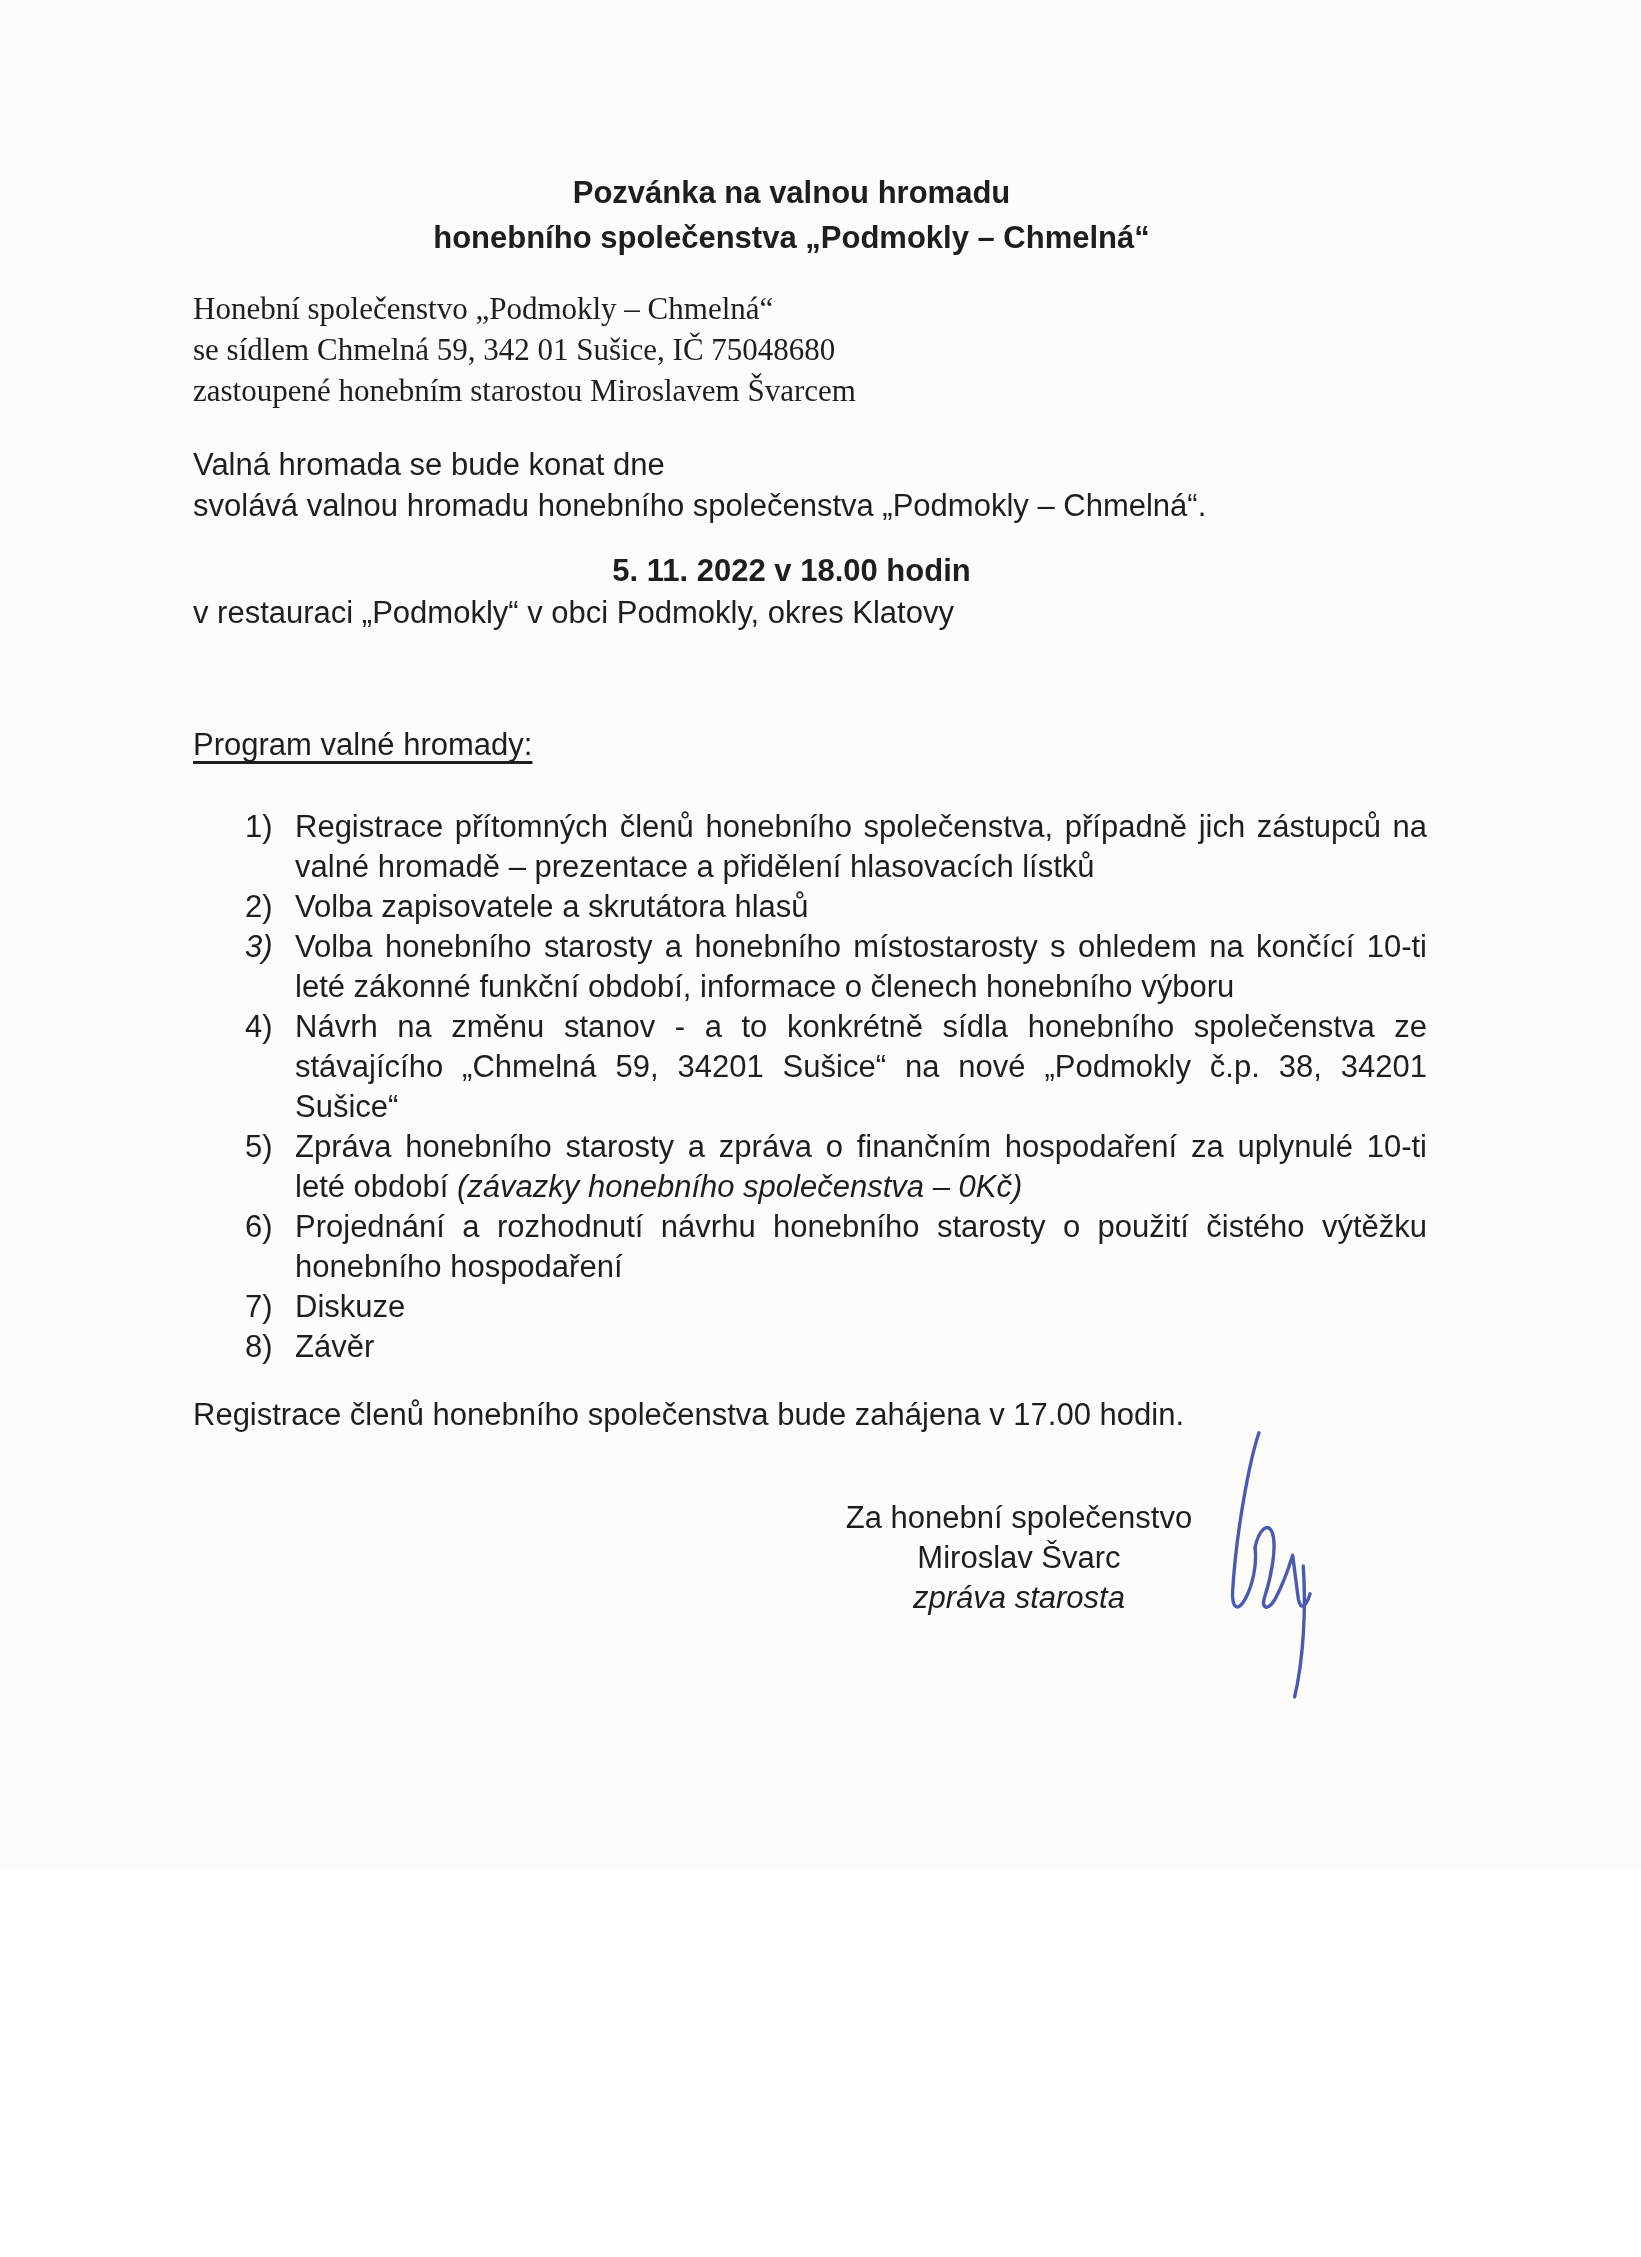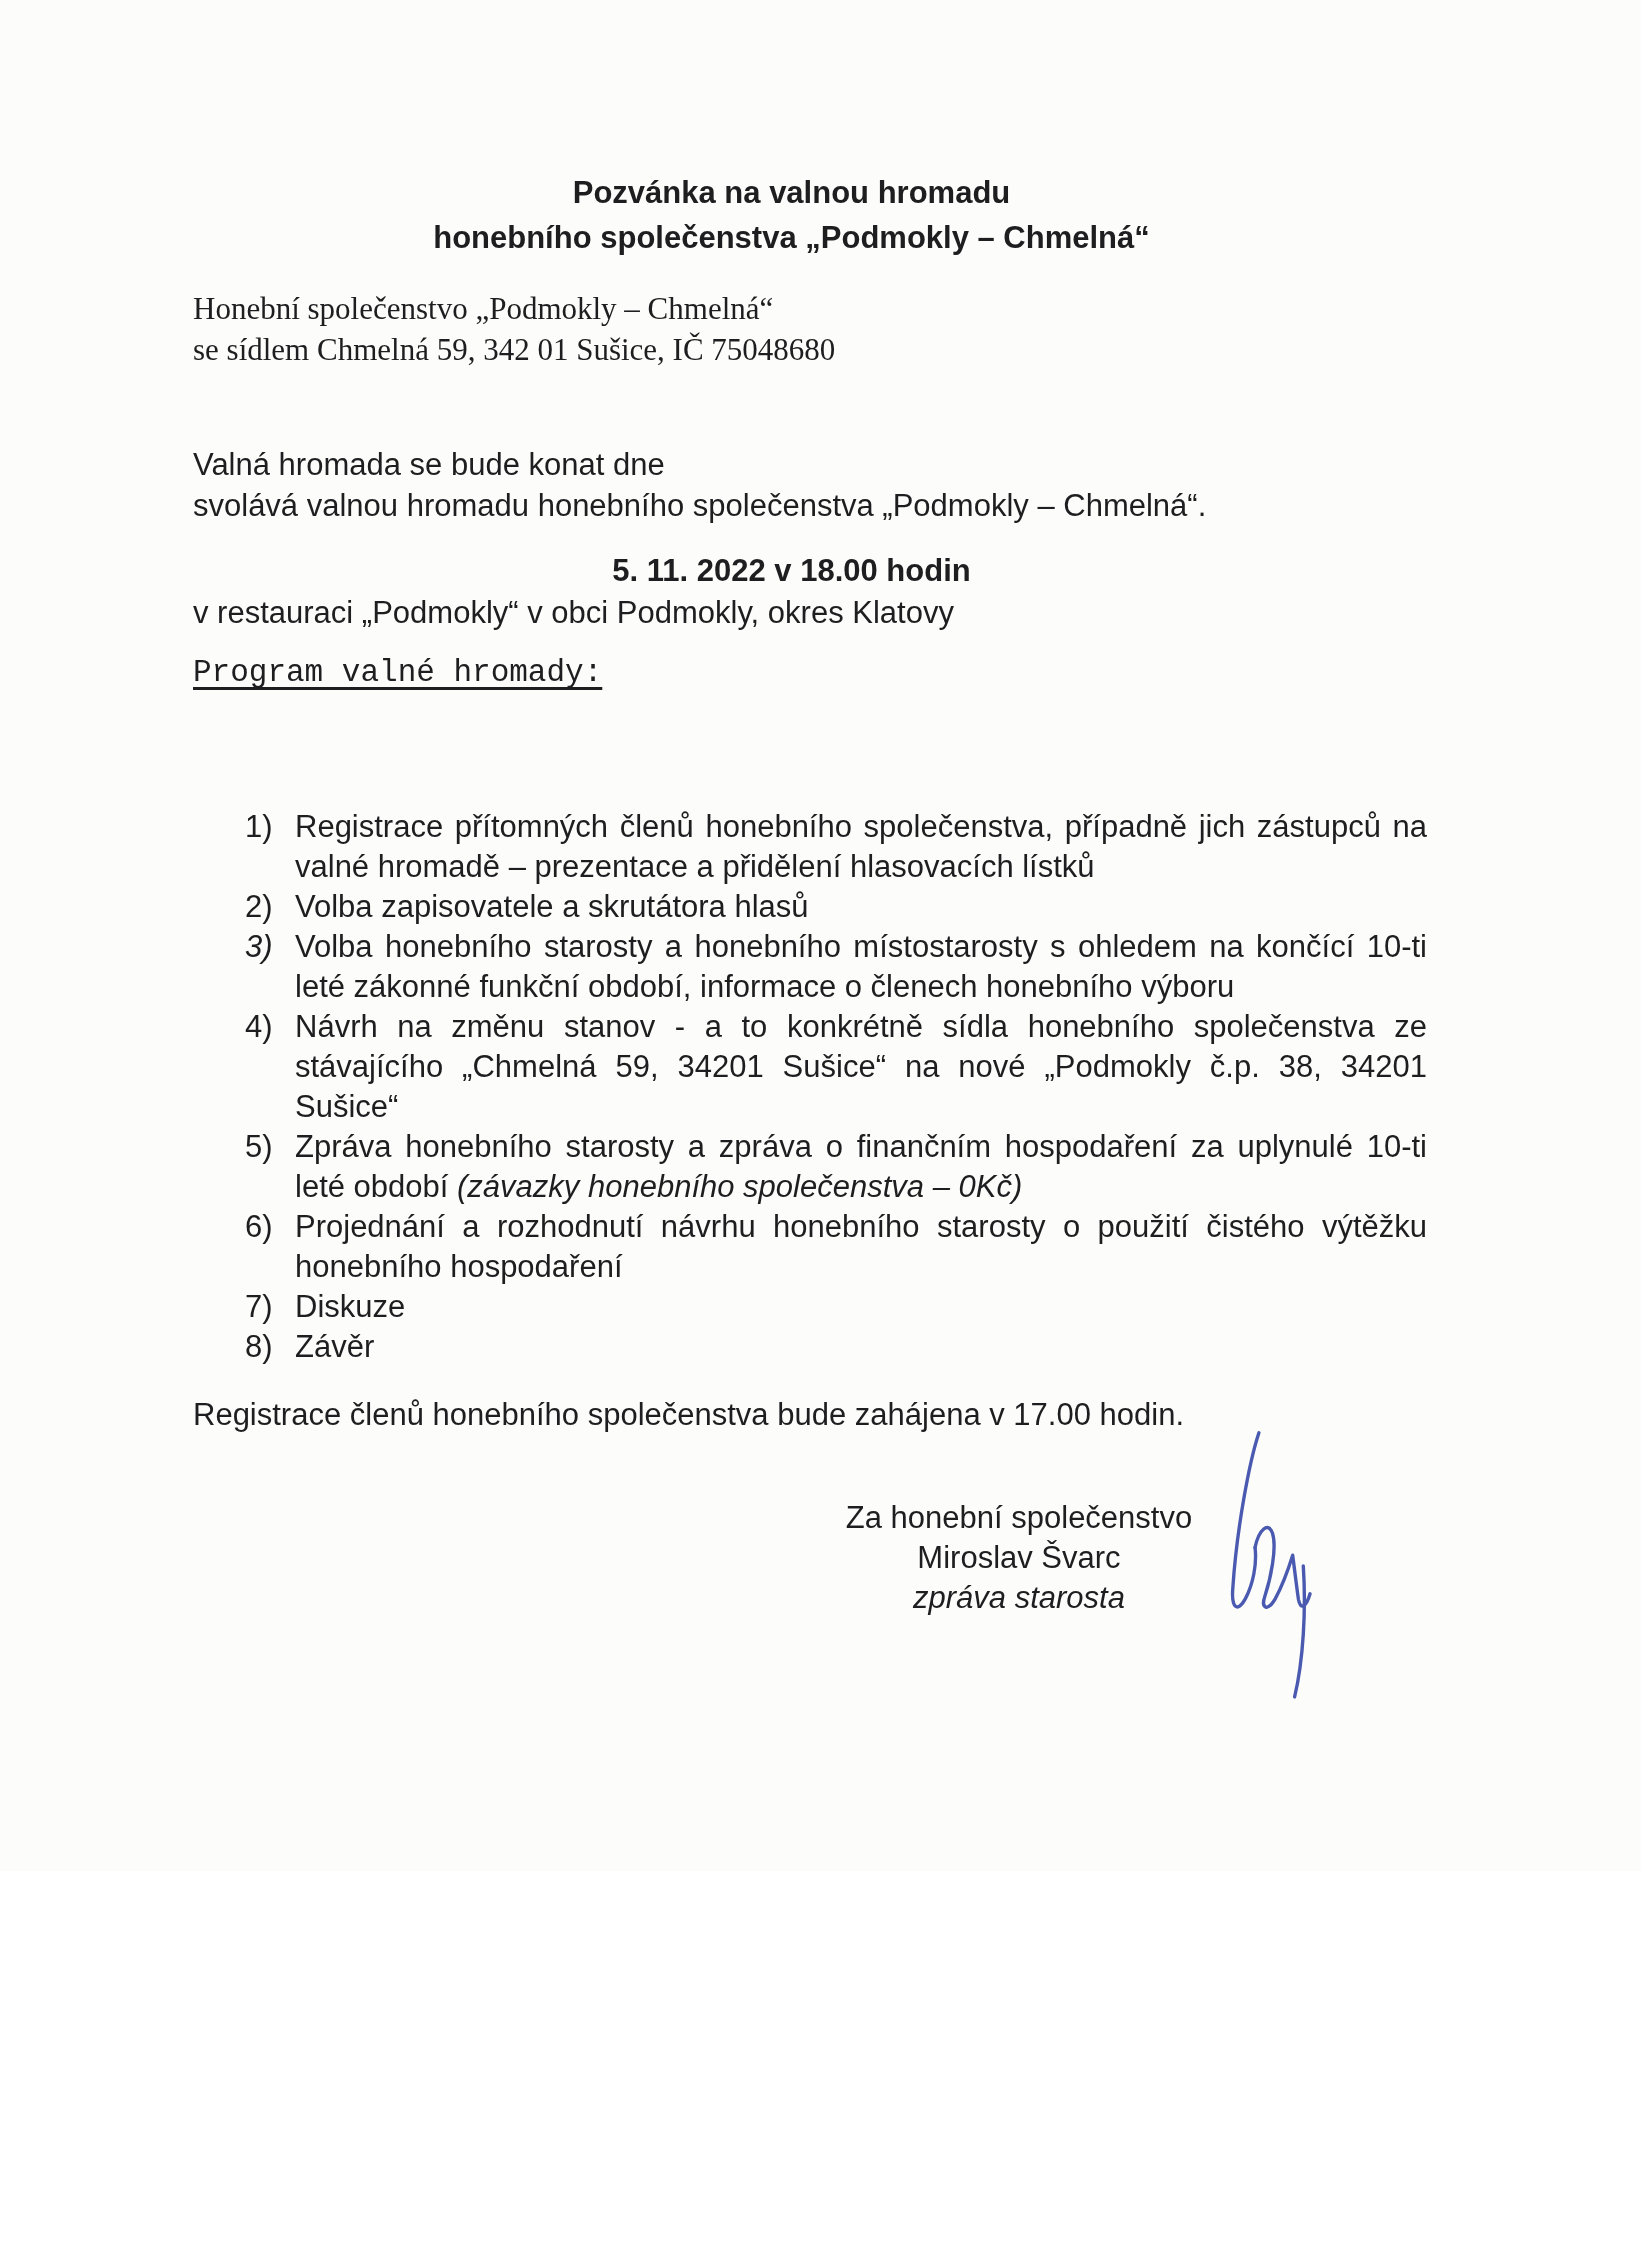--- a/index.html
+++ b/index.html
@@ -12,21 +12,21 @@
     font-size:31px;line-height:41px;
     overflow:hidden;
   }
   .centerband{position:absolute;left:164px;width:1255px;text-align:center;}
   .title{top:170px;font-weight:bold;line-height:45px;}
   .block{position:absolute;left:193px;}
   .sender{top:288px;font-family:Liberation Serif, serif;}
   .convene{top:444px;}
   .dateline{top:550px;font-weight:bold;}
   .venue{top:592px;}
-  .prog-heading{top:652px;text-decoration:underline;text-underline-offset:5.8px;font-family:Liberation Mono, monospace;}
+  .prog-heading{top:724px;text-decoration:underline;text-underline-offset:5.8px;}
   .program{position:absolute;left:245px;top:807px;width:1183px;line-height:40px;}
   .prog-row{display:flex;align-items:flex-start;}
   .prog-num{width:50px;flex:none;}
   .prog-text{width:1132px;text-align:justify;}
   .registration{top:1394px;}
   .sigblock{position:absolute;left:826px;top:1498px;width:386px;text-align:center;line-height:40px;}
   .i{font-style:italic;}
   .signature-svg{position:absolute;left:1203px;top:1421px;}
 </style>
 </head>
@@ -35,20 +35,21 @@
 <div class="page">
 
   <div class="centerband title">
     <div>Pozvánka na valnou hromadu</div>
     <div>honebního společenstva „Podmokly – Chmelná“</div>
   </div>
 
   <div class="block sender">
     <div>Honební společenstvo „Podmokly – Chmelná“</div>
     <div>se sídlem Chmelná 59, 342 01 Sušice, IČ 75048680</div>
+    <div>zastoupené honebním starostou Miroslavem Švarcem</div>
   </div>
 
   <div class="block convene">
     <div>Valná hromada se bude konat dne</div>
     <div>svolává valnou hromadu honebního společenstva „Podmokly – Chmelná“.</div>
   </div>
 
   <div class="centerband dateline">5. 11. 2022 v 18.00 hodin</div>
 
   <div class="block venue">v restauraci „Podmokly“ v obci Podmokly, okres Klatovy</div>

